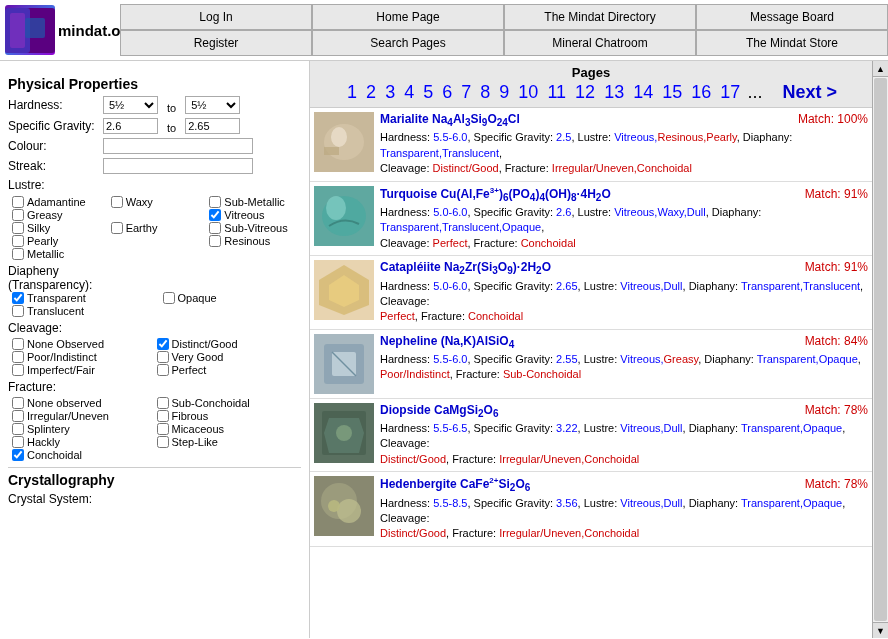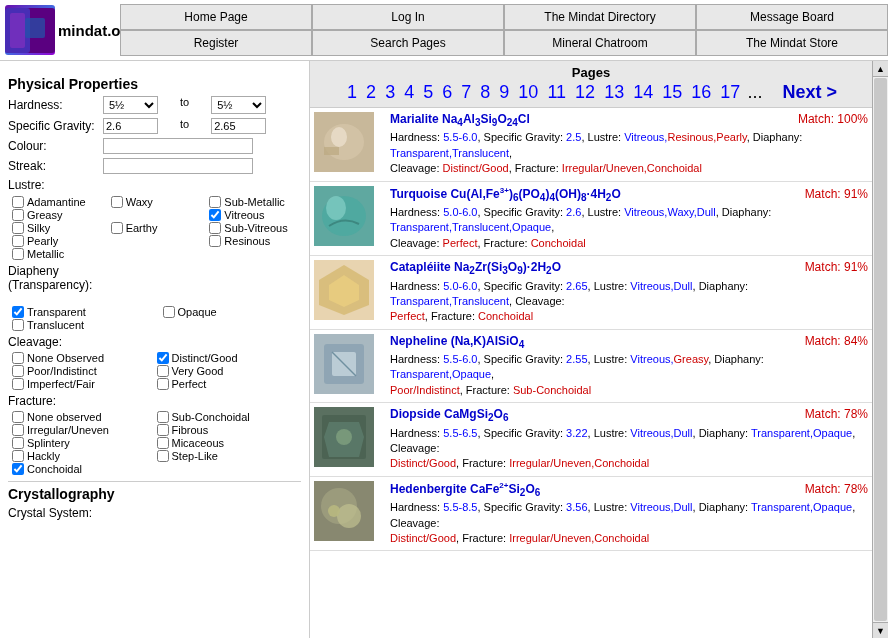--- a/index.html
+++ b/index.html
@@ -18,35 +18,35 @@
     .main { display: flex; height: calc(639px - 62px); }
     
     
     .left-panel { width: 310px; min-width: 310px; background: #fff; border-right: 1px solid #ccc; overflow-y: auto; padding: 5px 8px; }
     
     .section-title { font-weight: bold; font-size: 14px; color: #000; margin: 6px 0 4px 0; border-top: 1px solid #ccc; padding-top: 4px; }
     .first-section { border-top: none; }
     
     .form-row { display: flex; align-items: center; margin-bottom: 4px; }
     .form-label { width: 95px; font-size: 12px; }
-    .input-group { display: flex; align-items: flex-start; gap: 19px; }
+    .input-group { display: flex; align-items: flex-end; gap: 6px; }
     .range-input { width: 55px; padding: 1px 2px; border: 1px solid #aaa; font-size: 11px; }
     .select-input { width: 55px; padding: 1px; border: 1px solid #aaa; font-size: 11px; background: #fff; }
     .to-text { font-size: 11px; margin: 0 3px; }
     .text-input { width: 150px; padding: 1px 3px; border: 1px solid #aaa; font-size: 11px; }
     .checkbox-item { display: flex; align-items: center; gap: 3px; font-size: 11px; }
     .checkbox-item input[type=checkbox] { width: 12px; height: 12px; }
     
     .pages-header { background: #e8e8e8; border-bottom: 1px solid #ccc; padding: 4px 8px; text-align: center; position: relative; }
     .pages-title { font-weight: bold; font-size: 13px; }
     .pages-nav { font-size: 18px; margin-top: 2px; }
     .pages-nav a { color: #00f; text-decoration: none; margin: 0 2px; }
     
     
-    .mineral-item { display: flex; border-bottom: 1px solid #ddd; padding: 4px; gap: 16px; justify-content: center; }
+    .mineral-item { display: flex; border-bottom: 1px solid #ddd; padding: 4px; gap: 6px; justify-content: center; }
     .mineral-thumb { width: 60px; height: 60px; flex-shrink: 0; background: #ccc; overflow: hidden; display: flex; align-items: center; justify-content: center; }
     .mineral-thumb svg { width: 60px; height: 60px; }
     .mineral-info { flex: 1; }
     .mineral-name-row { display: flex; justify-content: space-between; align-items: baseline; margin-bottom: 2px; }
     .mineral-name { font-weight: bold; color: #00c; font-size: 12px; }
     .mineral-match { color: #c00; font-weight: normal; font-size: 12px; }
     .mineral-props { font-size: 11px; line-height: 1.4; }
     .prop-label { color: #000; }
     .prop-value-blue { color: #00f; }
     .prop-value-red { color: #c00; }
@@ -66,22 +66,22 @@
         <rect width="50" height="45" rx="3" fill="#5a0080"></rect>
         <rect x="0" y="0" width="25" height="45" rx="3" fill="#4040cc" opacity="0.7"></rect>
         <rect x="5" y="5" width="15" height="35" rx="2" fill="#7b2fbe" opacity="0.8"></rect>
         <rect x="20" y="10" width="20" height="20" rx="2" fill="#2255aa" opacity="0.7"></rect>
       </svg>
     </div>
     <div class="logo-text">mindat.org</div>
   </div>
   <div class="nav">
     <div class="nav-row">
+      <a class="nav-btn">Log In</a>
       <a class="nav-btn">Home Page</a>
-      <a class="nav-btn">Log In</a>
       <a class="nav-btn">The Mindat Directory</a>
       <a class="nav-btn">Message Board</a>
     </div>
     <div class="nav-row">
       <a class="nav-btn">Register</a>
       <a class="nav-btn">Search Pages</a>
       <a class="nav-btn">Mineral Chatroom</a>
       <a class="nav-btn">The Mindat Store</a>
     </div>
   </div>
@@ -174,21 +174,21 @@
       <div class="checkbox-item">
           <input type="checkbox" style="">
           <span>Resinous</span>
         </div>
       <div class="checkbox-item">
           <input type="checkbox" style="">
           <span>Metallic</span>
         </div>
     </div>
 
-    <div class="form-label" style="margin-bottom:14px;">Diapheny (Transparency):</div>
+    <div class="form-label" style="margin-bottom:0;">Diapheny (Transparency):</div>
     <div style="display:grid; grid-template-columns: 1fr 1fr; gap: 1px 12px; margin-bottom: 4px; padding-left:4px;">
       <div class="checkbox-item">
           <input type="checkbox" checked="" style="">
           <span>Transparent</span>
         </div>
       <div class="checkbox-item">
           <input type="checkbox" style="">
           <span>Opaque</span>
         </div>
       <div class="checkbox-item">

